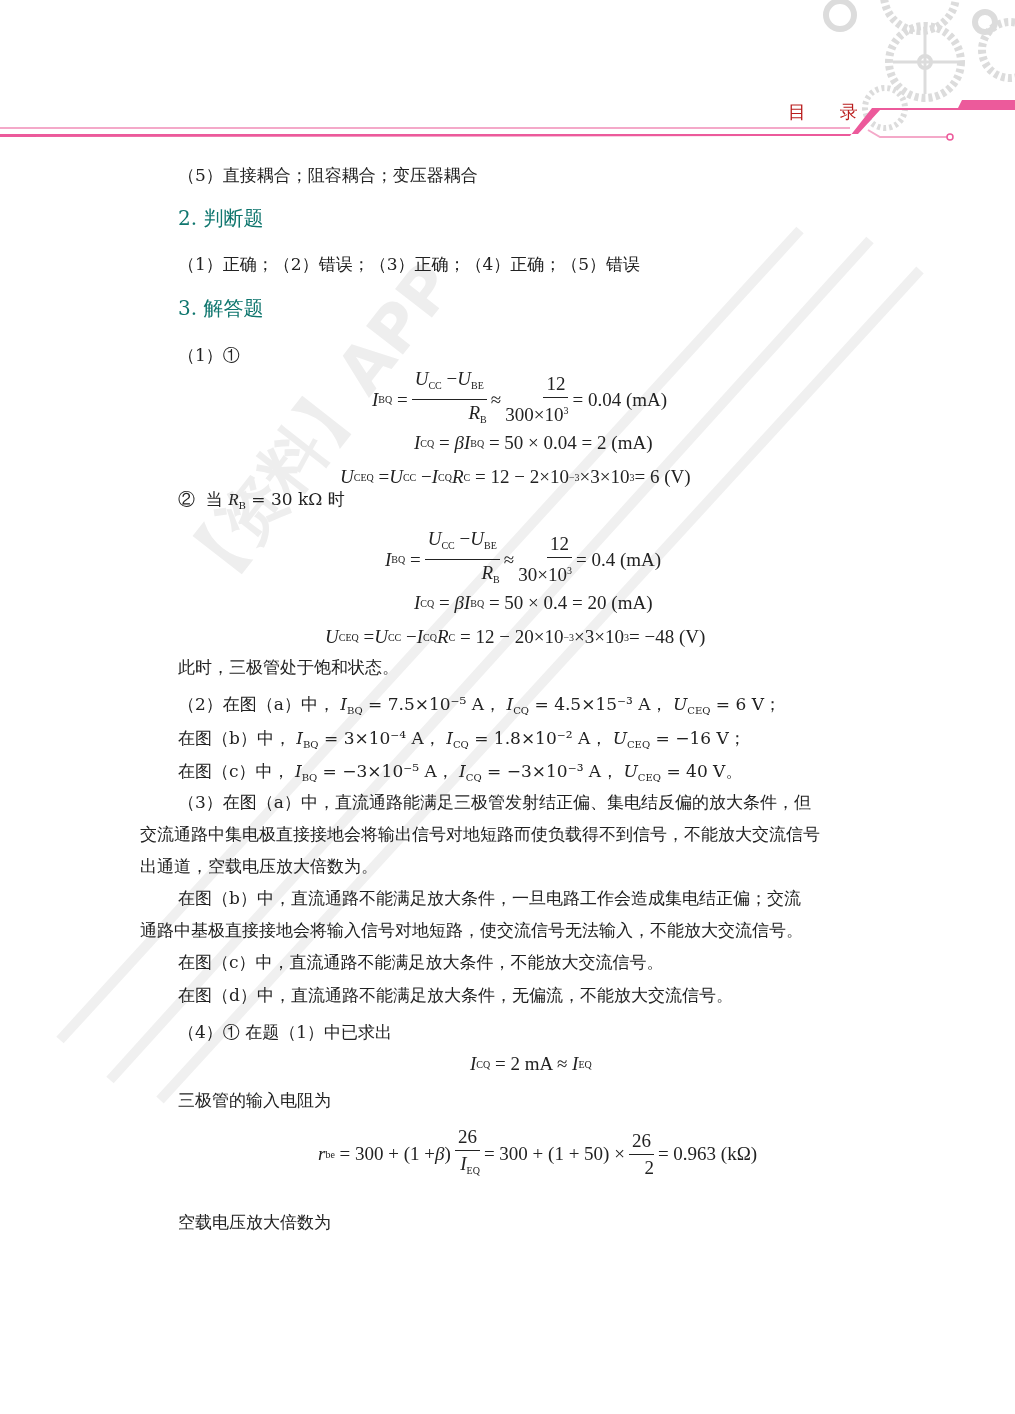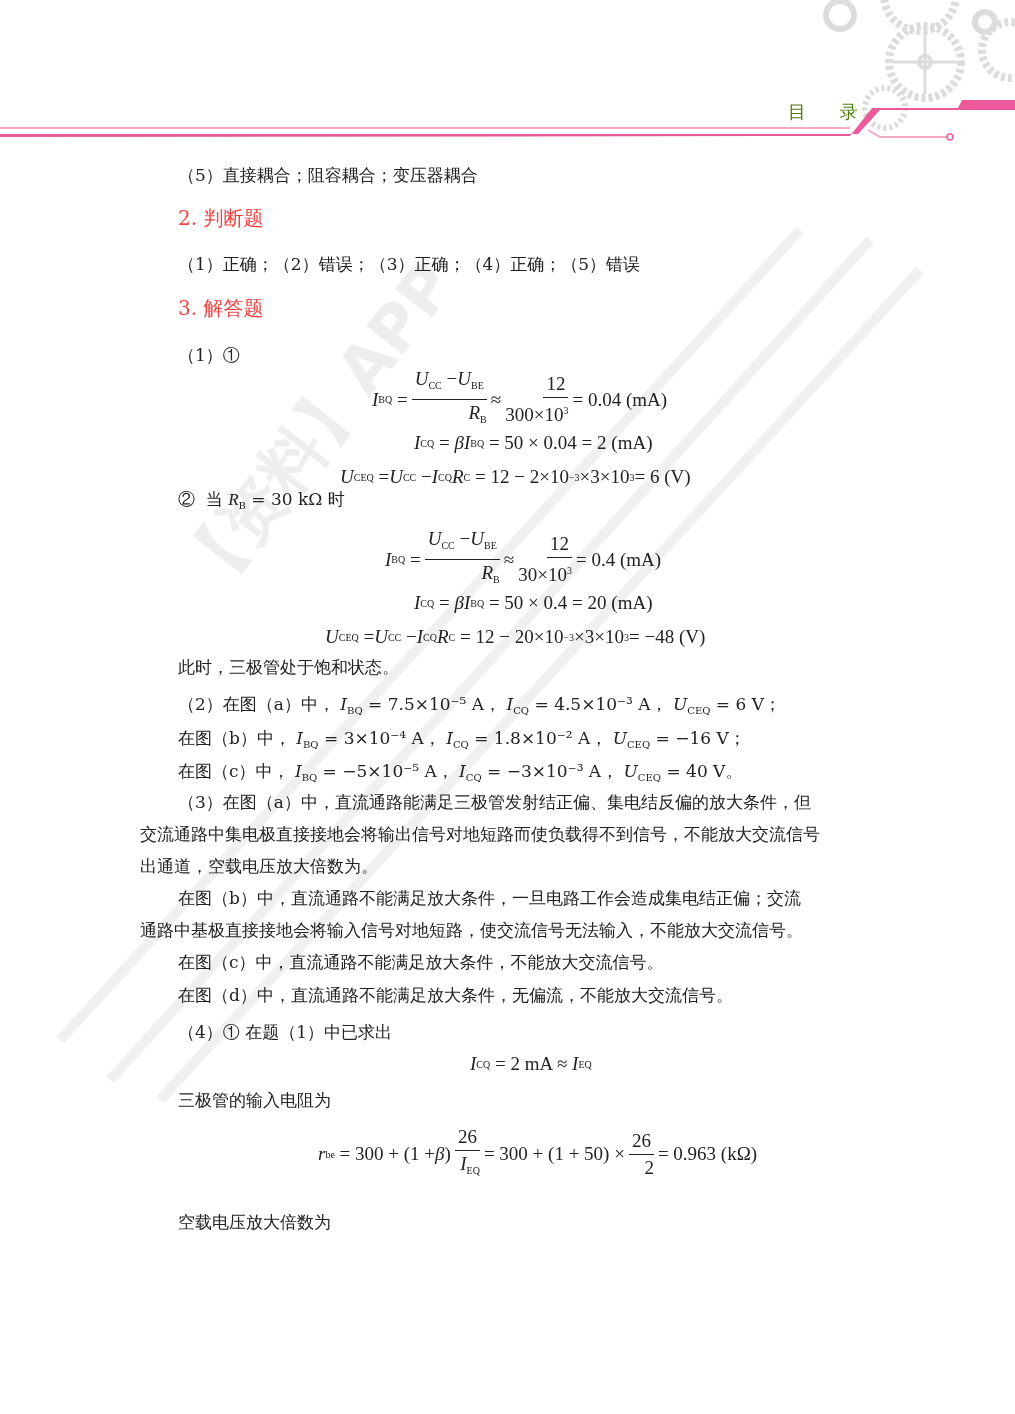--- a/index.html
+++ b/index.html
@@ -4,34 +4,34 @@
 <style>
   html, body { margin:0; padding:0; }
   body {
     width:1015px; height:1414px; position:relative; overflow:hidden;
     background:#ffffff; color:#222;
     font-family:"DejaVu Serif", "Liberation Serif", serif;
   }
   .header { position:absolute; left:0; top:0; width:1015px; height:150px; }
   .header svg { position:absolute; left:0; top:0; }
   .header-title {
-    position:absolute; left:788px; top:100px; font-size:18px; letter-spacing:14px; color:#4d7c0f;
+    position:absolute; left:788px; top:100px; font-size:18px; letter-spacing:14px; color:#b91c1c;
   }
   .watermark {
     position:absolute; left:160px; top:560px; width:900px;
     transform:rotate(-52deg); transform-origin:left top;
     font-size:64px; font-weight:bold; color:#eeeeee; white-space:nowrap;
     font-family:"DejaVu Sans", sans-serif; z-index:0;
   }
   .stripes {
     position:absolute; left:0; top:0; width:1015px; height:1414px; z-index:0; pointer-events:none;
   }
   .content { position:absolute; left:0; top:0; width:1015px; z-index:1; }
   .line { position:absolute; font-size:17px; white-space:nowrap; line-height:24px; }
-  .h2 { color:#ef4444; font-size:20px; }
+  .h2 { color:#0f766e; font-size:20px; }
   .eq { position:absolute; font-family:"Liberation Serif", serif; font-size:19px; white-space:nowrap; display:flex; align-items:center; }
   .i { font-style:italic; }
   sub { font-size:10px; font-style:normal; vertical-align:-4px; }
   sup { font-size:10px; vertical-align:7px; }
   .frac { display:inline-flex; flex-direction:column; align-items:flex-end; margin:0 4px; vertical-align:middle; }
   .frac .num { border-bottom:1px solid #222; padding:0 3px 2px 3px; line-height:22px; }
   .frac .den { padding-top:2px; line-height:22px; }
 </style>
 </head>
 <body>
@@ -113,32 +113,32 @@
     <span class="i">I</span><sub>CQ</sub>&nbsp;= <span class="i">&nbsp;βI</span><sub>BQ</sub>&nbsp;= 50 × 0.4 = 20 (mA)
   </div>
   <div class="eq" style="left:325px; top:626px;">
     <span class="i">U</span><sub>CEQ</sub>&nbsp;=<span class="i">U</span><sub>CC</sub>&nbsp;− <span class="i">I</span><sub>CQ</sub><span class="i">R</span><sub>C</sub>&nbsp;= 12 − 20×10<sup>−3</sup> ×3×10<sup>3</sup> = −48 (V)
   </div>
   <div class="line" style="left:178px; top:655px;text-align:center;">此时，三极管处于饱和状态。</div>
 
   <div class="line" style="left:178px; top:692px;">
     <span>（2）在图（a）中，</span>
     <span class="i">I</span><sub>BQ</sub> = <span>7.5×10⁻⁵ A</span>，
-    <span class="i">I</span><sub>CQ</sub> = <span>4.5×10⁻³ A</span>，
+    <span class="i">I</span><sub>CQ</sub> = <span>4.5×15⁻³ A</span>，
     <span class="i">U</span><sub>CEQ</sub> = <span>6 V</span><span>；</span>
   </div>
   <div class="line" style="left:178px; top:726px;text-align:right;">
     <span>在图（b）中，</span>
     <span class="i">I</span><sub>BQ</sub> = <span>3×10⁻⁴ A</span>，
     <span class="i">I</span><sub>CQ</sub> = <span>1.8×10⁻² A</span>，
     <span class="i">U</span><sub>CEQ</sub> = <span>−16 V</span><span>；</span>
   </div>
   <div class="line" style="left:178px; top:759px;">
     <span>在图（c）中，</span>
-    <span class="i">I</span><sub>BQ</sub> = <span>−5×10⁻⁵ A</span>，
+    <span class="i">I</span><sub>BQ</sub> = <span>−3×10⁻⁵ A</span>，
     <span class="i">I</span><sub>CQ</sub> = <span>−3×10⁻³ A</span>，
     <span class="i">U</span><sub>CEQ</sub> = <span>40 V</span><span>。</span>
   </div>
 
   <div class="line" style="left:178px; top:790px;">（3）在图（a）中，直流通路能满足三极管发射结正偏、集电结反偏的放大条件，但</div>
   <div class="line" style="left:140px; top:822px;">交流通路中集电极直接接地会将输出信号对地短路而使负载得不到信号，不能放大交流信号</div>
   <div class="line" style="left:140px; top:854px;">出通道，空载电压放大倍数为。</div>
   <div class="line" style="left:178px; top:886px;">在图（b）中，直流通路不能满足放大条件，一旦电路工作会造成集电结正偏；交流</div>
   <div class="line" style="left:140px; top:918px;">通路中基极直接接地会将输入信号对地短路，使交流信号无法输入，不能放大交流信号。</div>
   <div class="line" style="left:178px; top:950px;">在图（c）中，直流通路不能满足放大条件，不能放大交流信号。</div>

